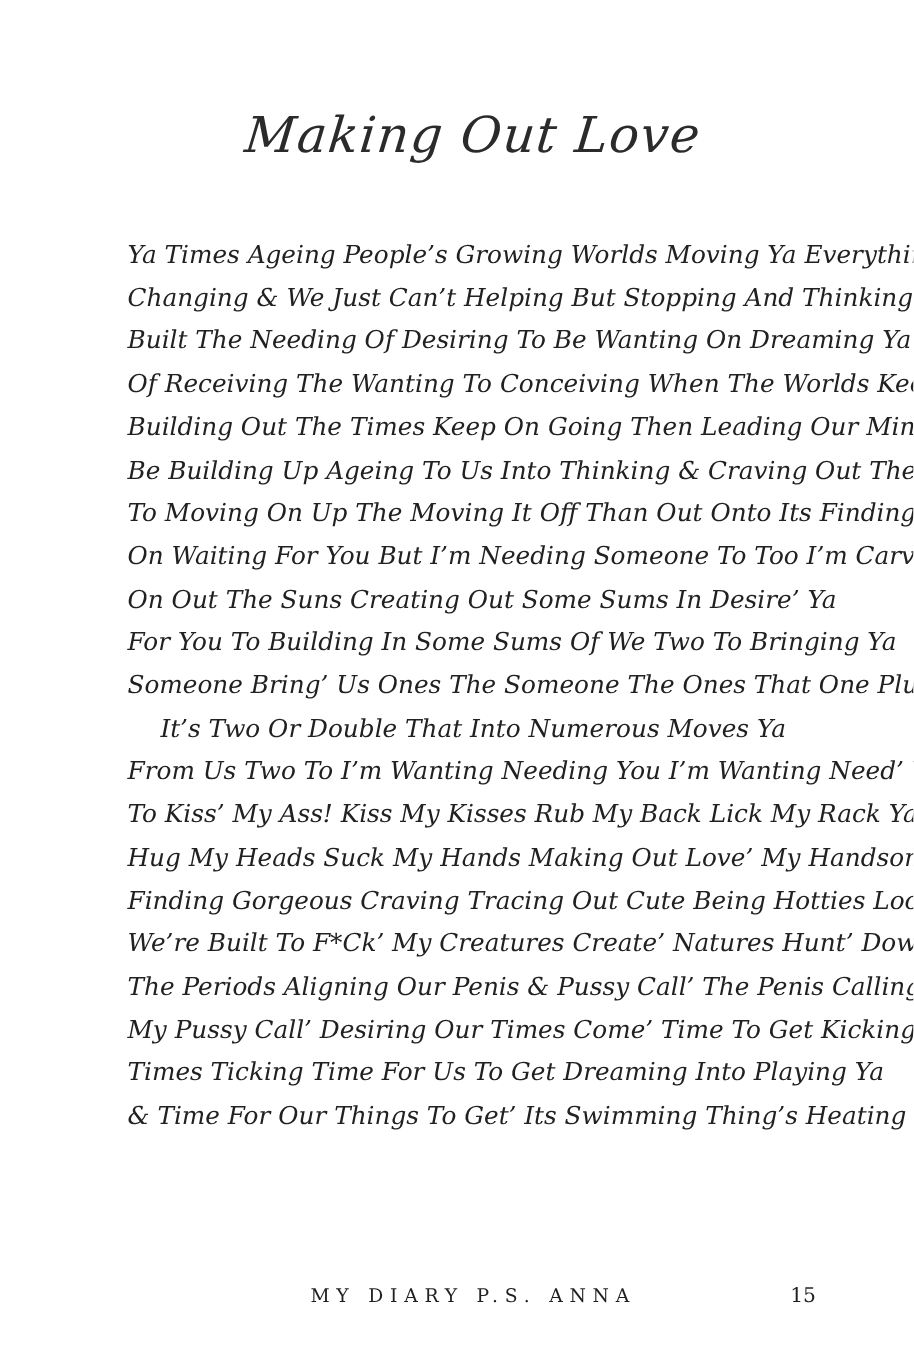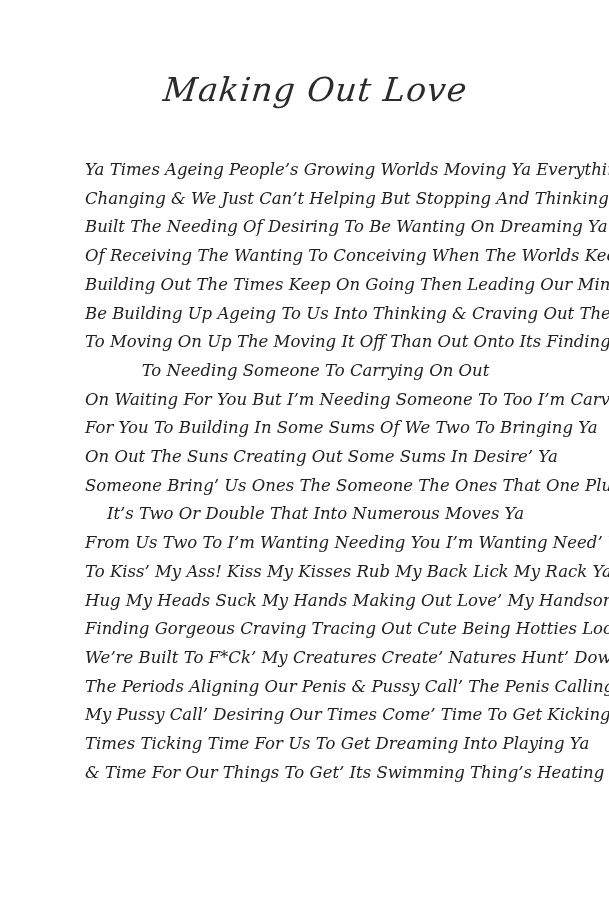--- a/index.html
+++ b/index.html
@@ -84,32 +84,35 @@
     <h1 class="page-title">Making Out Love</h1>
 
     <div class="poem">
       <div class="line">Ya Times Ageing People’s Growing Worlds Moving Ya Everything’s</div>
       <div class="line">Changing &amp; We Just Can’t Helping But Stopping And Thinking Ya</div>
       <div class="line">Built The Needing Of Desiring To Be Wanting On Dreaming Ya</div>
       <div class="line">Of Receiving The Wanting To Conceiving When The Worlds Keep On Ya</div>
       <div class="line">Building Out The Times Keep On Going Then Leading Our Minds To Ya</div>
       <div class="line">Be Building Up Ageing To Us Into Thinking &amp; Craving Out The Needs Ya</div>
       <div class="line">To Moving On Up The Moving It Off Than Out Onto Its Finding Ya</div>
-      <div class="line">To Needing Someone To Carrying On Out</div>
       <div class="line">On Waiting For You But I’m Needing Someone To Too I’m Carving Ya</div>
+      <div class="line">On Out The Suns Creating Out Some Sums In Desire’ Ya</div>
       <div class="line">For You To Building In Some Sums Of We Two To Bringing Ya</div>
-      <div class="line">On Out The Suns Creating Out Some Sums In Desire’ Ya</div>
       <div class="line">Someone Bring’ Us Ones The Someone The Ones That One Plus One Ya</div>
       <div class="line">It’s Two Or Double That Into Numerous Moves Ya</div>
       <div class="line">From Us Two To I’m Wanting Needing You I’m Wanting Need’ You Ya</div>
       <div class="line">To Kiss’ My Ass! Kiss My Kisses Rub My Back Lick My Rack Ya</div>
       <div class="line">Hug My Heads Suck My Hands Making Out Love’ My Handsome Ya</div>
       <div class="line">Finding Gorgeous Craving Tracing Out Cute Being Hotties Looking Ya</div>
       <div class="line">We’re Built To F*Ck’ My Creatures Create’ Natures Hunt’ Down Ya</div>
       <div class="line">The Periods Aligning Our Penis &amp; Pussy Call’ The Penis Calling Ya</div>
       <div class="line">My Pussy Call’ Desiring Our Times Come’ Time To Get Kicking Ya</div>
       <div class="line">Times Ticking Time For Us To Get Dreaming Into Playing Ya</div>
       <div class="line">&amp; Time For Our Things To Get’ Its Swimming Thing’s Heating Up Ya</div>
     </div>
 
+    <div class="footer">
+      <div class="book-title">MY DIARY P.S. ANNA</div>
+      <div class="page-number">15</div>
+    </div>
 
   </div>
 </div>
 
 </body></html>

